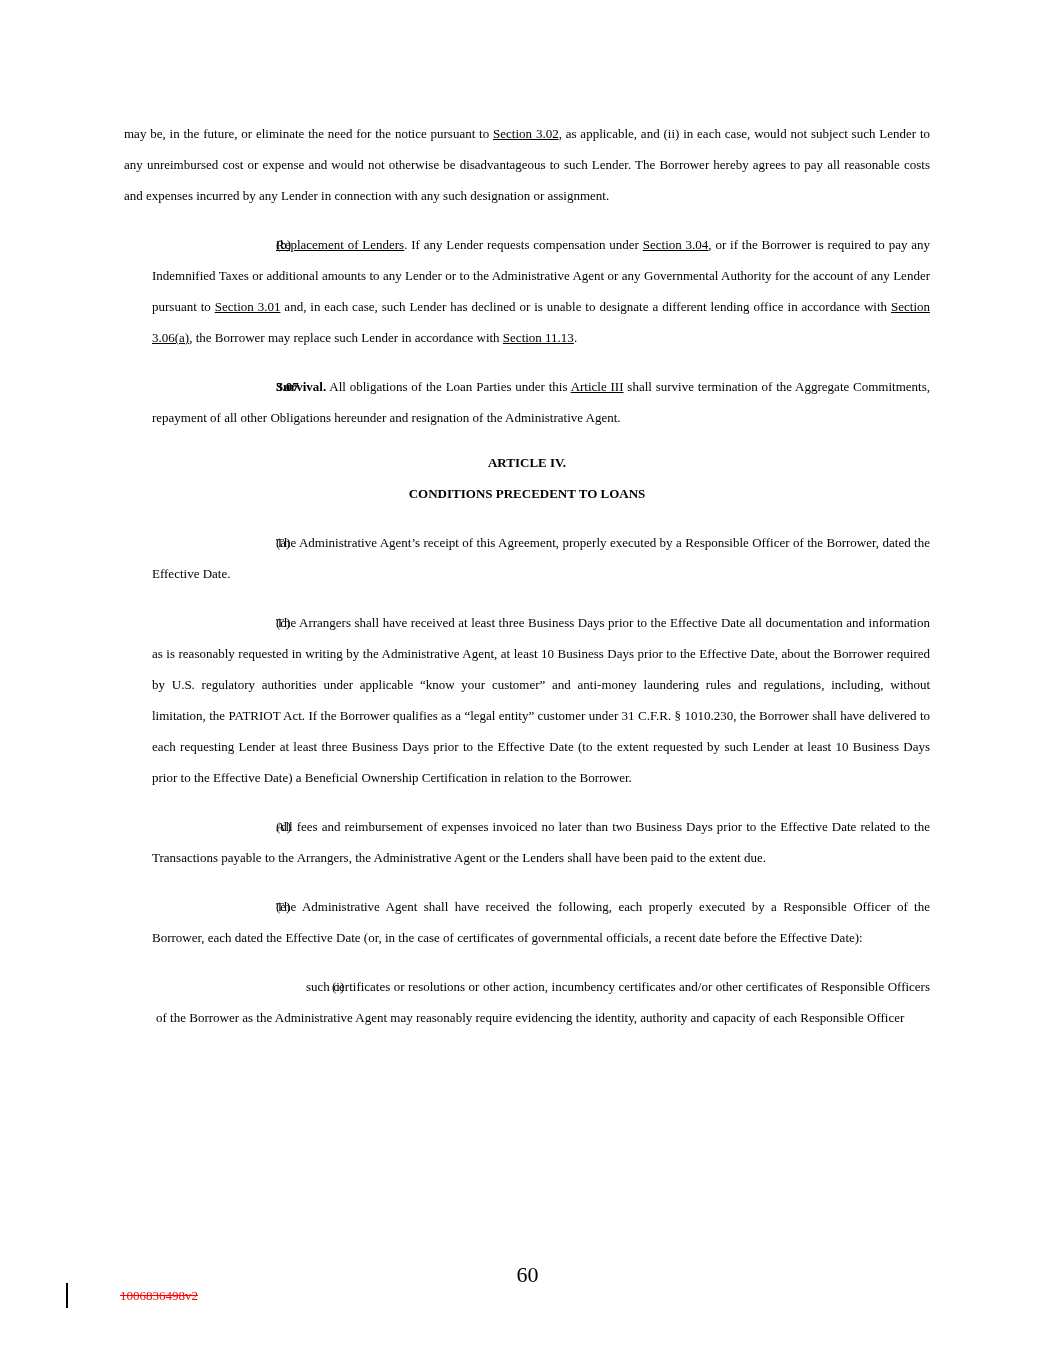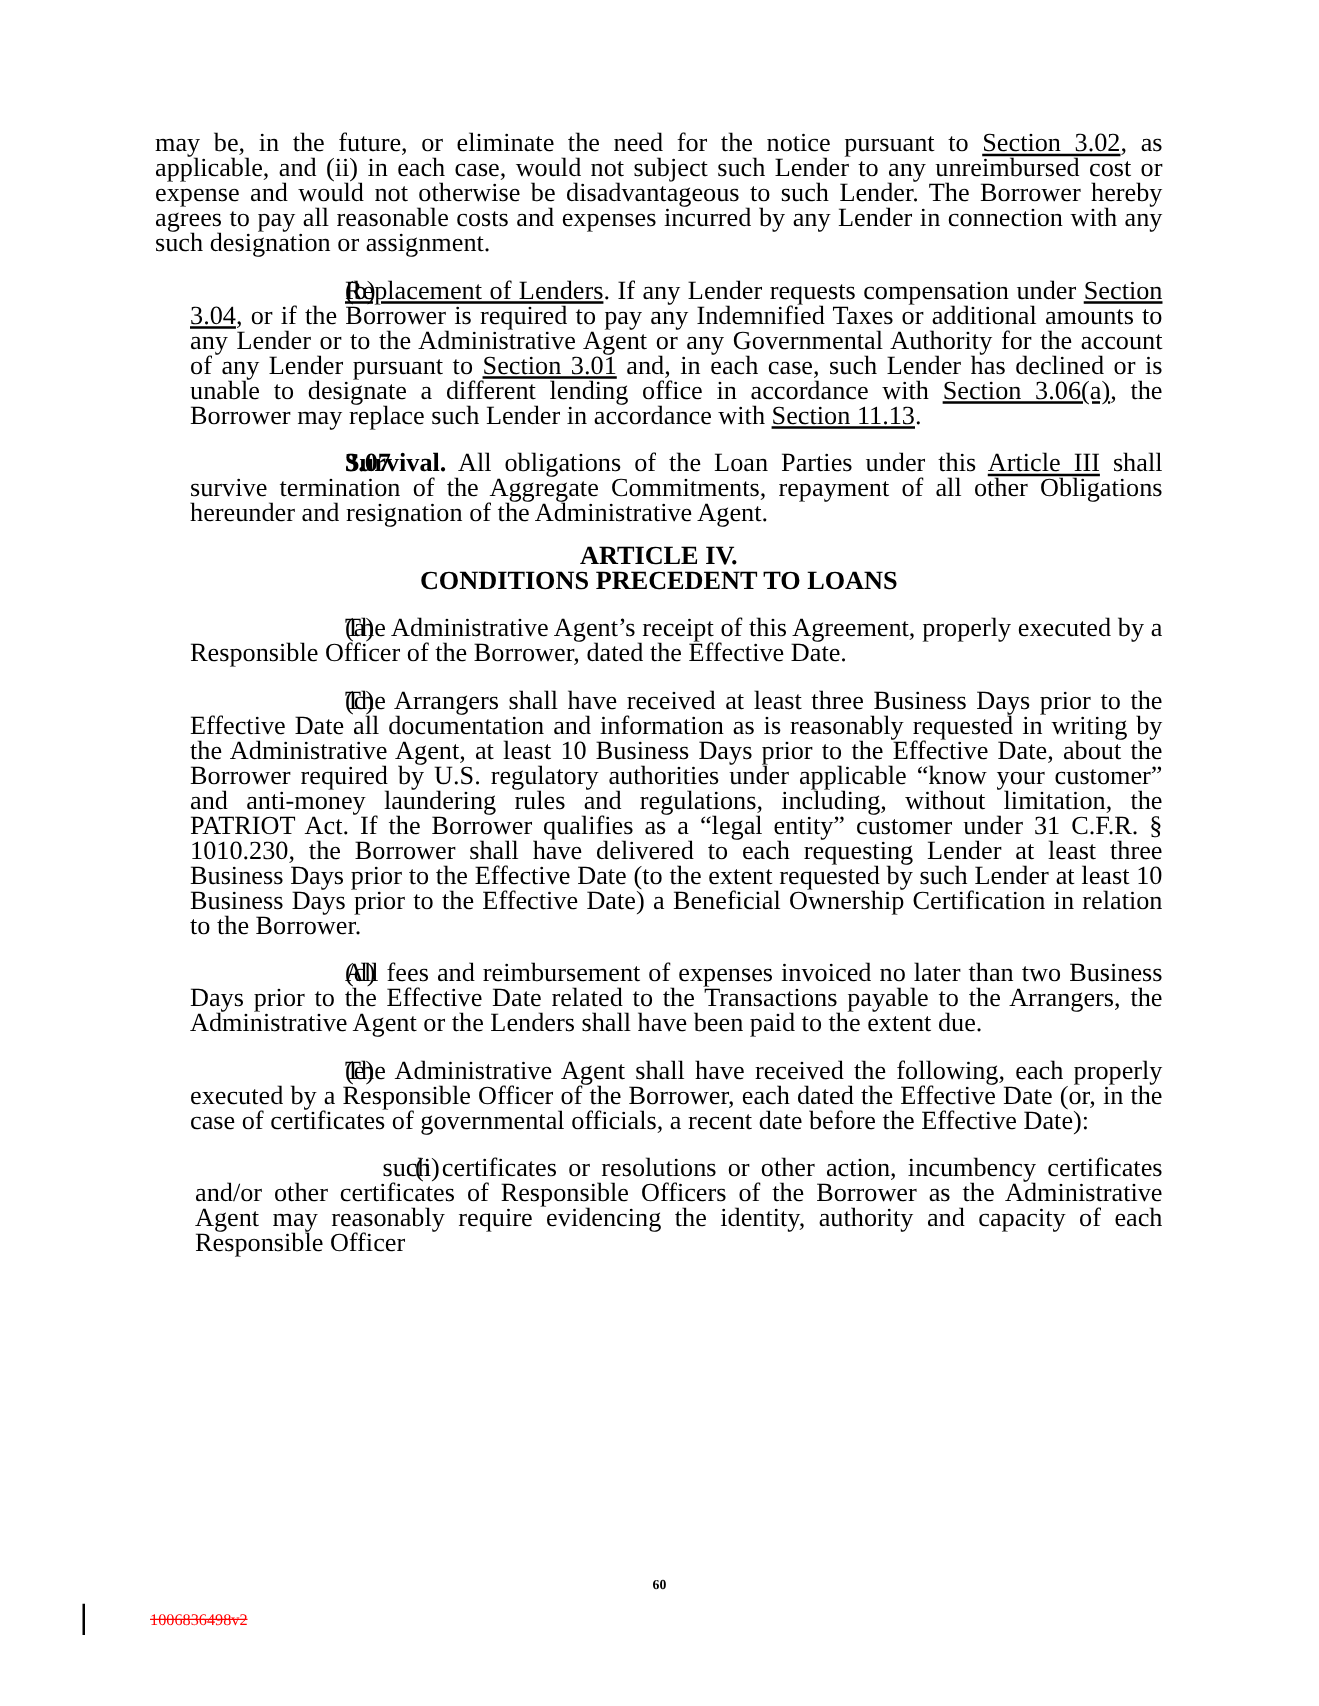--- a/index.html
+++ b/index.html
@@ -8,24 +8,24 @@
     width: 1055px;
     height: 1365px;
     position: relative;
     font-family: "Liberation Serif", serif;
     color: #000000;
     overflow: hidden;
   }
   .doc-body {
     position: absolute;
     left: 124px;
-    top: 104px;
+    top: 118px;
     width: 806px;
-    font-size: 21px;
-    line-height: 20px;
+    font-size: 13px;
+    line-height: 31px;
   }
   .para {
     text-align: justify;
     margin-top: 18px;
   }
   .para:first-child { margin-top: 0; }
   .first-indent { text-indent: 62px; margin-left: 28px; }
   .sub-block { margin-left: 32px; margin-right: 0; text-indent: 88px; }
   .heading {
     text-align: center;
@@ -36,22 +36,21 @@
   .heading + .heading { margin-top: 0; }
   .u { text-decoration: underline; }
   .b { font-weight: 700; }
   .tab-label { display: inline-block; width: 62px; }
   .page-number {
     position: absolute;
     left: 0;
     right: 0;
     top: 1262px;
     text-align: center;
-    font-size: 11px;
-    font-weight: bold;
+    font-size: 22px;
   }
   .doc-id {
     position: absolute;
     left: 120px;
     top: 1288px;
     font-size: 13px;
     color: var(--doc-id-red, #ff0000);
     text-decoration: line-through;
   }
   .change-bar {

